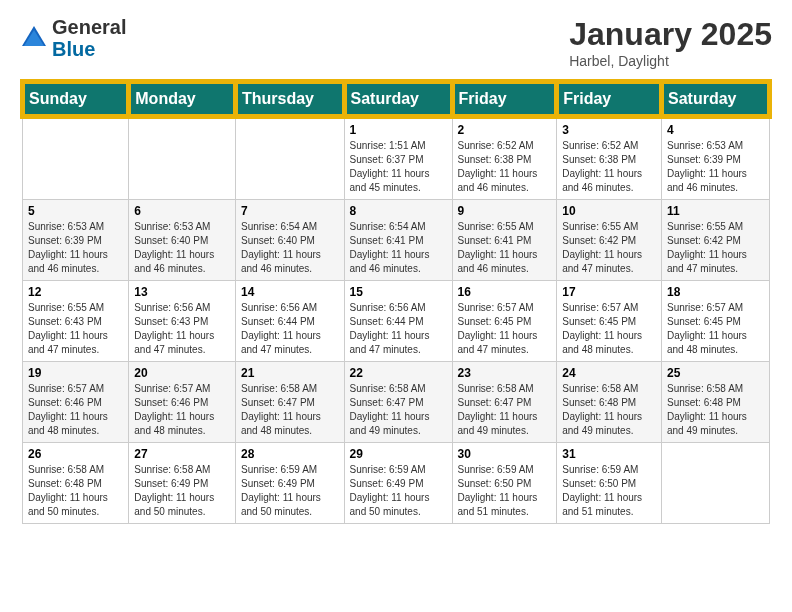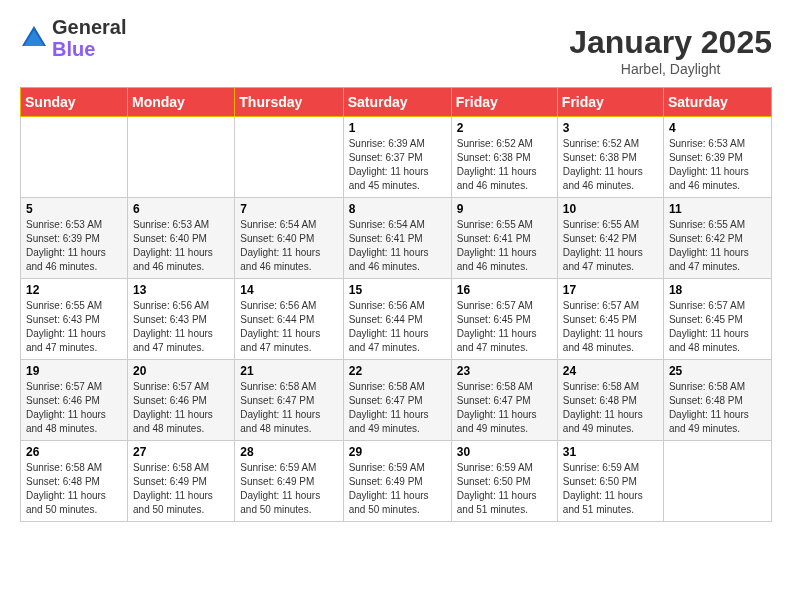--- a/index.html
+++ b/index.html
@@ -26,51 +26,50 @@
       display: flex;
       align-items: center;
       gap: 4px;
     }
     .logo-text {
       font-size: 20px;
       font-weight: bold;
       line-height: 1.1;
     }
     .logo-general { color: #333; }
-    .logo-blue { color: #8b5cf6; }
+    .logo-blue { color: #0369a1; }
     .logo-icon {
       width: 28px;
       height: 28px;
     }
     .title-block {
-      text-align: center;
-      margin-top: 8px;
+      text-align: left;
     }
     .title-month {
       font-size: 32px;
       font-weight: bold;
       color: #333;
     }
     .title-location {
       font-size: 14px;
       color: #555;
     }
     .calendar {
       width: 100%;
       border-collapse: collapse;
       font-size: 10.5px;
     }
     .calendar th {
-      background: #ef4444;
+      background: #0f766e;
       color: #fff;
       padding: 6px 4px;
       text-align: left;
-      font-size: 14px;
-      font-weight: bold;
-      border: 1px solid #eab308;
+      font-size: 16px;
+      font-weight: bold;
+      border: 5px solid #eab308;
     }
     .calendar td {
       border: 1px solid #ccc;
       vertical-align: top;
       padding: 4px 5px;
       width: 113px;
       min-height: 80px;
       background: #fff;
     }
     .calendar tr:nth-child(even) td {
@@ -124,21 +123,21 @@
         <th>Saturday</th>
       </tr>
     </thead>
     <tbody id="calendar-body">
     <tr>
           <td class="empty-cell"></td>
           <td class="empty-cell"></td>
           <td class="empty-cell"></td>
           <td>
             <span class="day-num">1</span>
-            <div class="day-info"><span>Sunrise: 6:39 AM</span><br><span>Sunset: 6:37 PM</span><br><span>Daylight: 11 hours and 45 minutes.</span></div>
+            <div class="day-info"><span>Sunrise: 1:51 AM</span><br><span>Sunset: 6:37 PM</span><br><span>Daylight: 11 hours and 45 minutes.</span></div>
           </td>
           <td>
             <span class="day-num">2</span>
             <div class="day-info"><span>Sunrise: 6:52 AM</span><br><span>Sunset: 6:38 PM</span><br><span>Daylight: 11 hours and 46 minutes.</span></div>
           </td>
           <td>
             <span class="day-num">3</span>
             <div class="day-info"><span>Sunrise: 6:52 AM</span><br><span>Sunset: 6:38 PM</span><br><span>Daylight: 11 hours and 46 minutes.</span></div>
           </td>
           <td>

